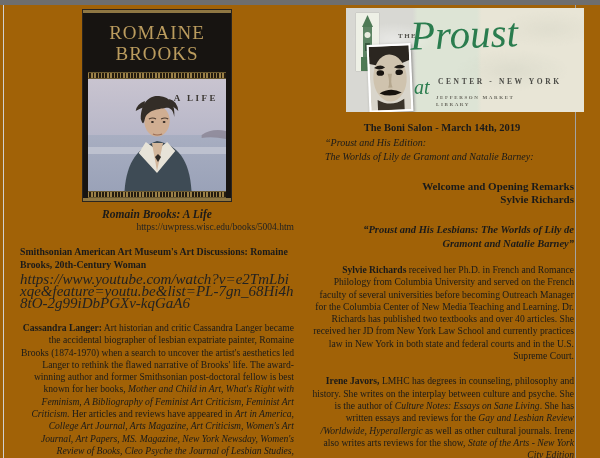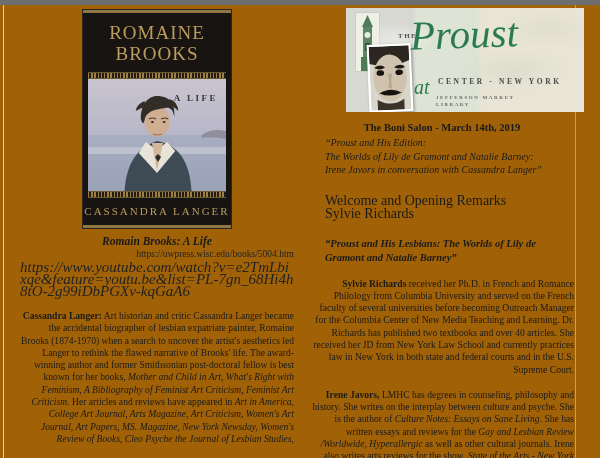--- a/index.html
+++ b/index.html
@@ -51,23 +51,23 @@
   .proust-word{position:absolute;left:64px;top:2px;font-size:41px;font-style:italic;
                color:#2a7c4e;font-family:"Liberation Serif",serif;transform:rotate(-2deg);}
   .center-ny{position:absolute;left:92px;top:69px;font-size:7.5px;letter-spacing:2.6px;
              color:#4b4b46;font-variant:small-caps;font-weight:bold;}
   .at-word{position:absolute;left:68px;top:68px;font-size:20px;font-style:italic;color:#2a7c4e;}
   .jml1{position:absolute;left:90px;top:87px;font-size:5px;letter-spacing:1.6px;color:#6b6a60;font-weight:bold;}
   .jml2{position:absolute;left:90px;top:94px;font-size:5px;letter-spacing:1.6px;color:#6b6a60;font-weight:bold;}
 
   .boni{font-weight:bold;font-size:10.5px;text-align:center;margin-top:10px;}
   .quote{font-style:italic;font-size:10px;line-height:13.5px;margin-top:3px;padding-left:15px;}
-  .welcome{font-weight:normal;font-size:14px;line-height:13px;margin-top:17px;padding-left:15px;}
+  .welcome{font-weight:bold;font-size:11px;line-height:13px;margin-top:17px;padding-left:15px;text-align:right;}
   .talk-title{font-weight:bold;font-style:italic;font-size:10.5px;line-height:14px;
-              margin-top:17px;padding-left:15px;}
+              margin-top:17px;padding-left:15px;text-align:right;}
   .col-right .body{padding-left:2px;}
 </style>
 </head>
 <body>
 
 <div class="page">
   <div class="topbar"></div>
   <div class="edge-left"></div>
   <div class="edge-right"></div>
 
@@ -105,26 +105,26 @@
           <path d="M80,20 q8,2 9,12 q-5,-5 -9,-6 z" fill="#332d27"></path>
           <path d="M60,40 q4,-2 7,0" stroke="#4a3a2e" stroke-width="1" fill="none"></path>
           <path d="M72,40 q4,-2 7,0" stroke="#4a3a2e" stroke-width="1" fill="none"></path>
           <ellipse cx="63.5" cy="43" rx="1.4" ry="1" fill="#2f2620"></ellipse>
           <ellipse cx="75" cy="43" rx="1.4" ry="1" fill="#2f2620"></ellipse>
           <path d="M64,55 q4,2 9,0" stroke="#9b6d55" stroke-width="1.2" fill="none"></path>
         </svg>
         <div class="alife">A LIFE</div>
       </div>
       <div class="gold-band"></div>
-      <div class="cover-author">CASSANDRA LANGER</div>
     </div>
 
     <div class="book-heading">Romain Brooks: A Life</div>
     <div class="book-url">https://uwpress.wisc.edu/books/5004.htm</div>
 
+    <p class="bold-heading">Smithsonian American Art Museum's Art Discussions: Romaine Brooks, 20th-Century Woman</p>
     <p class="italic-url">https://www.youtube.com/watch?v=e2TmLbixqe&amp;feature=youtu.be&amp;list=PL-7gn_68Hi4h8tO-2g99iDbPGXv-kqGaA6</p>
 
     <p class="body"><span style="font-weight: bold;">Cassandra Langer:</span><span> Art historian and critic Cassandra Langer became the accidental biographer of lesbian expatriate painter, Romaine Brooks (1874-1970) when a search to uncover the artist's aesthetics led Langer to rethink the flawed narrative of Brooks' life. The award-winning author and former Smithsonian post-doctoral fellow is best known for her books, </span><span style="font-style: italic;">Mother and Child in Art, What's Right with Feminism, A Bibliography of Feminist Art Criticism, Feminist Art Criticism.</span><span> Her articles and reviews have appeared in </span><span style="font-style: italic;">Art in America, College Art Journal, Arts Magazine, Art Criticism, Women's Art Journal, Art Papers, MS. Magazine, New York Newsday, Women's Review of Books, Cleo Psyche the Journal of Lesbian Studies,</span></p>
   </div>
 
   <div class="col-right">
 
     <div class="banner">
       <div class="marble"></div>
       <div class="tower">
@@ -157,21 +157,20 @@
       <div class="at-word">at</div>
       <div class="jml1">JEFFERSON MARKET</div>
       <div class="jml2">LIBRARY</div>
     </div>
 
     <div class="boni">The Boni Salon - March 14th, 2019</div>
 
     <div class="quote">
       <div>“Proust and His Edition:</div>
       <div>The Worlds of Lily de Gramont and Natalie Barney:</div>
-      <div>Irene Javors in conversation with Cassandra Langer”</div>
     </div>
 
     <div class="welcome">
       <div>Welcome and Opening Remarks</div>
       <div>Sylvie Richards</div>
     </div>
 
     <div class="talk-title">“Proust and His Lesbians: The Worlds of Lily de Gramont and Natalie Barney”</div>
 
     <p class="body"><span style="font-weight: bold;">Sylvie Richards</span><span> received her Ph.D. in French and Romance Philology from Columbia University and served on the French faculty of several universities before becoming Outreach Manager for the Columbia Center of New Media Teaching and Learning.  Dr. Richards has published two textbooks and over 40 articles.  She received her JD from New York Law School and currently practices law in New York in both state and federal courts and in the U.S. Supreme Court.</span></p>

